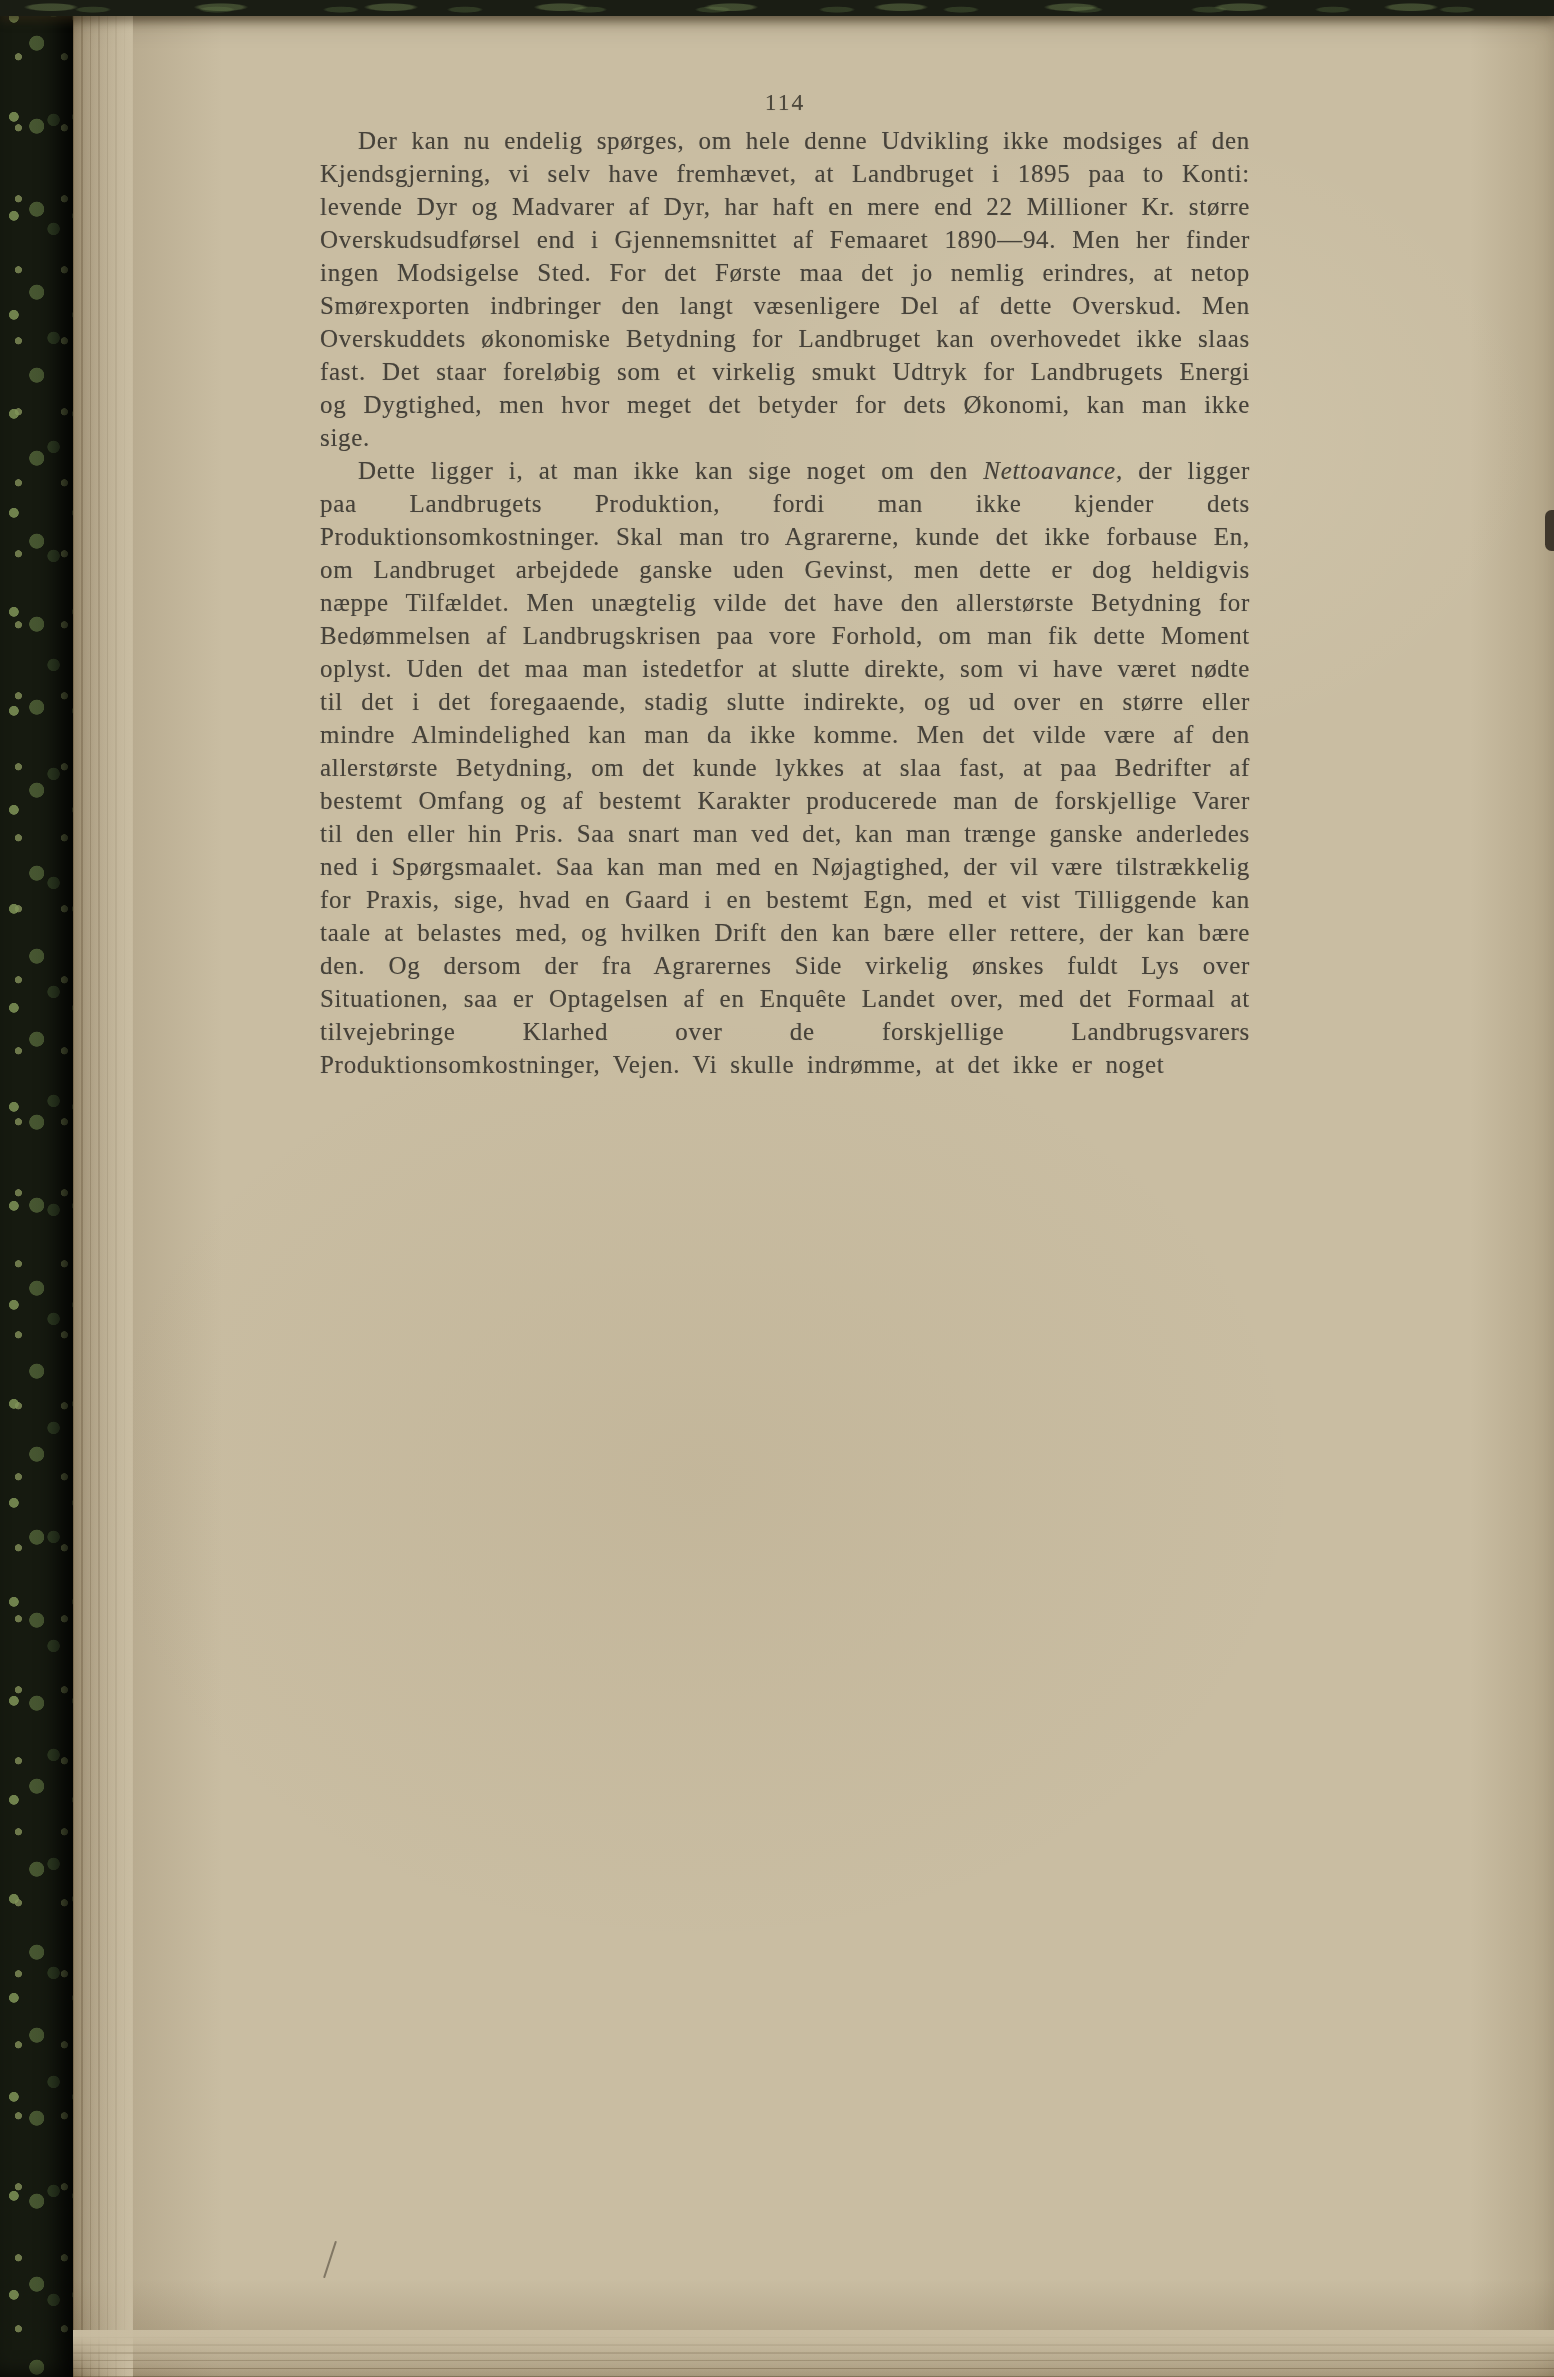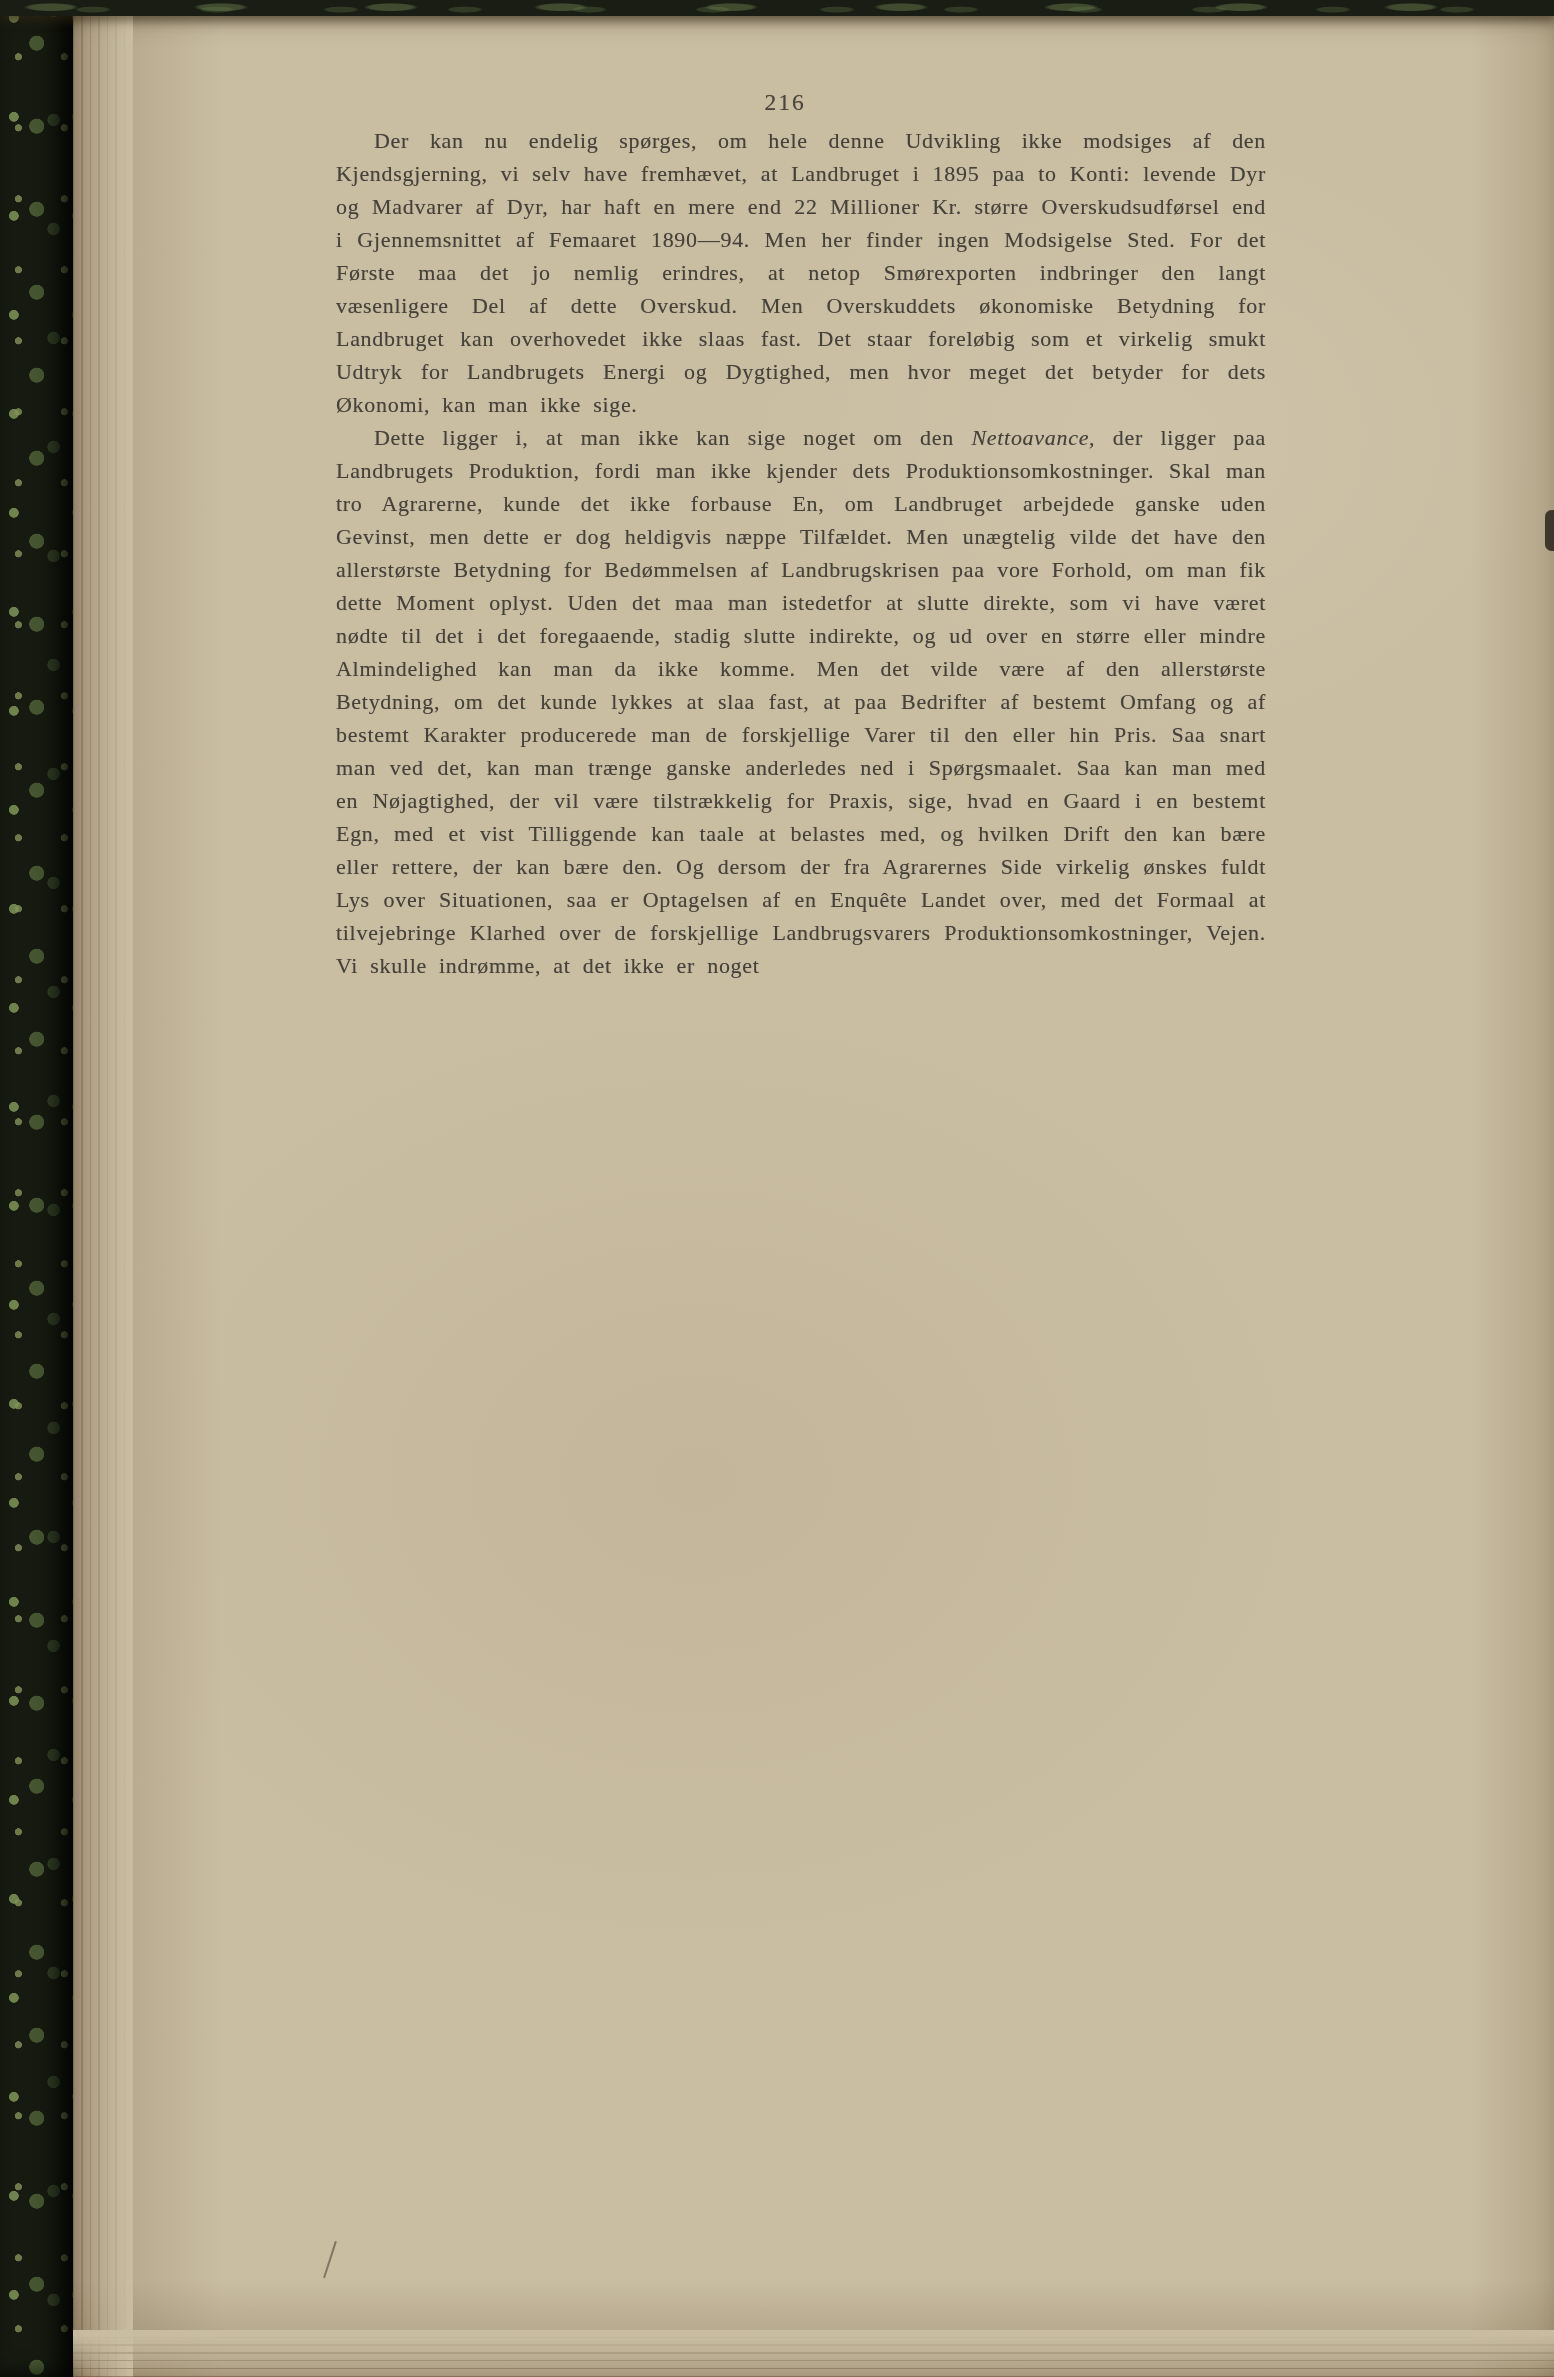--- a/index.html
+++ b/index.html
@@ -90,24 +90,24 @@
     font-family: "Liberation Serif", "DejaVu Serif", serif;
     font-size: 23.5px;
     letter-spacing: 2px;
     color: #4b463b;
     text-shadow: 0 0 0.7px rgba(75,70,59,.45);
   }
 
   
   .textblock {
     position: absolute;
-    left: 263px; top: 111px;
+    left: 247px; top: 111px;
     width: 930px;
     font-family: "Liberation Serif", "DejaVu Serif", serif;
-    font-size: 22px;
+    font-size: 25px;
     line-height: 33px;
     color: #46423a;
     text-align: justify;
     letter-spacing: 0.7px;
     word-spacing: 5.9px;
     text-shadow: 0 0 0.7px rgba(70,66,58,.4);
   }
   .para {
     margin: 0;
     text-indent: 38px;
@@ -136,21 +136,21 @@
 </style>
 </head>
 <body>
 
 <div class="scan">
 
   <div class="paper">
     <div class="page-edges-left"></div>
     <div class="page-edges-bottom"></div>
 
-    <div class="pageno">216</div>
+    <div class="pageno">114</div>
 
     <div class="textblock">
       <p class="para">Der kan nu endelig spørges, om hele denne Udvikling ikke modsiges af den Kjendsgjerning, vi selv have fremhævet, at Landbruget i 1895 paa to Konti: levende Dyr og Madvarer af Dyr, har haft en mere end 22 Millioner Kr. større Overskudsudførsel end i Gjennemsnittet af Femaaret 1890—94. Men her finder ingen Modsigelse Sted. For det Første maa det jo nemlig erindres, at netop Smørexporten indbringer den langt væsenligere Del af dette Overskud. Men Overskuddets økonomiske Betydning for Landbruget kan overhovedet ikke slaas fast. Det staar foreløbig som et virkelig smukt Udtryk for Landbrugets Energi og Dygtighed, men hvor meget det betyder for dets Økonomi, kan man ikke sige.</p>
       <p class="para"><span>Dette ligger i, at man ikke kan sige noget om den </span><em class="term">Nettoavance,</em><span> der ligger paa Landbrugets Produktion, fordi man ikke kjender dets Produktionsomkostninger. Skal man tro Agrarerne, kunde det ikke forbause En, om Landbruget arbejdede ganske uden Gevinst, men dette er dog heldigvis næppe Tilfældet. Men unægtelig vilde det have den allerstørste Betydning for Bedømmelsen af Landbrugskrisen paa vore Forhold, om man fik dette Moment oplyst. Uden det maa man istedetfor at slutte direkte, som vi have været nødte til det i det foregaaende, stadig slutte indirekte, og ud over en større eller mindre Almindelighed kan man da ikke komme. Men det vilde være af den allerstørste Betydning, om det kunde lykkes at slaa fast, at paa Bedrifter af bestemt Omfang og af bestemt Karakter producerede man de forskjellige Varer til den eller hin Pris. Saa snart man ved det, kan man trænge ganske anderledes ned i Spørgsmaalet. Saa kan man med en Nøjagtighed, der vil være tilstrækkelig for Praxis, sige, hvad en Gaard i en bestemt Egn, med et vist Tilliggende kan taale at belastes med, og hvilken Drift den kan bære eller rettere, der kan bære den. Og dersom der fra Agrarernes Side virkelig ønskes fuldt Lys over Situationen, saa er Optagelsen af en Enquête Landet over, med det Formaal at tilvejebringe Klarhed over de forskjellige Landbrugsvarers Produktionsomkostninger, Vejen. Vi skulle indrømme, at det ikke er noget</span></p>
     </div>
 
     <div class="edge-mark"></div>
     <div class="stray-mark"></div>
   </div>
 

